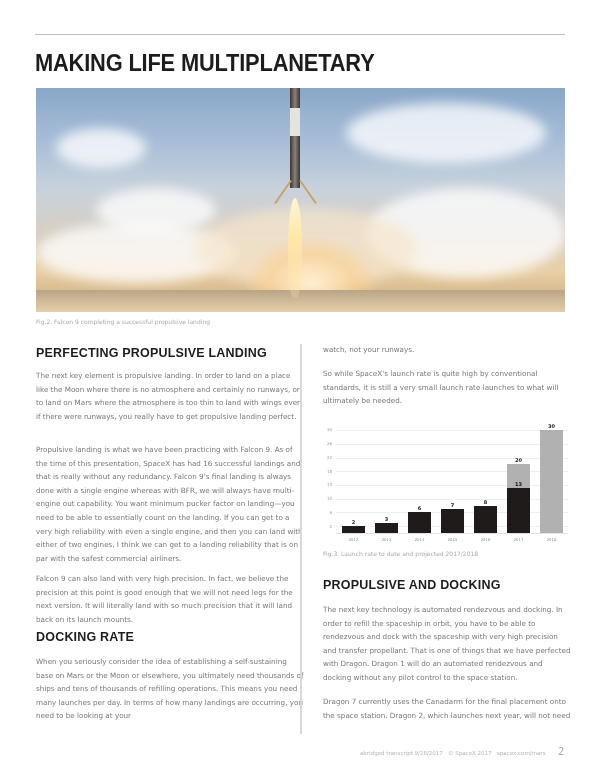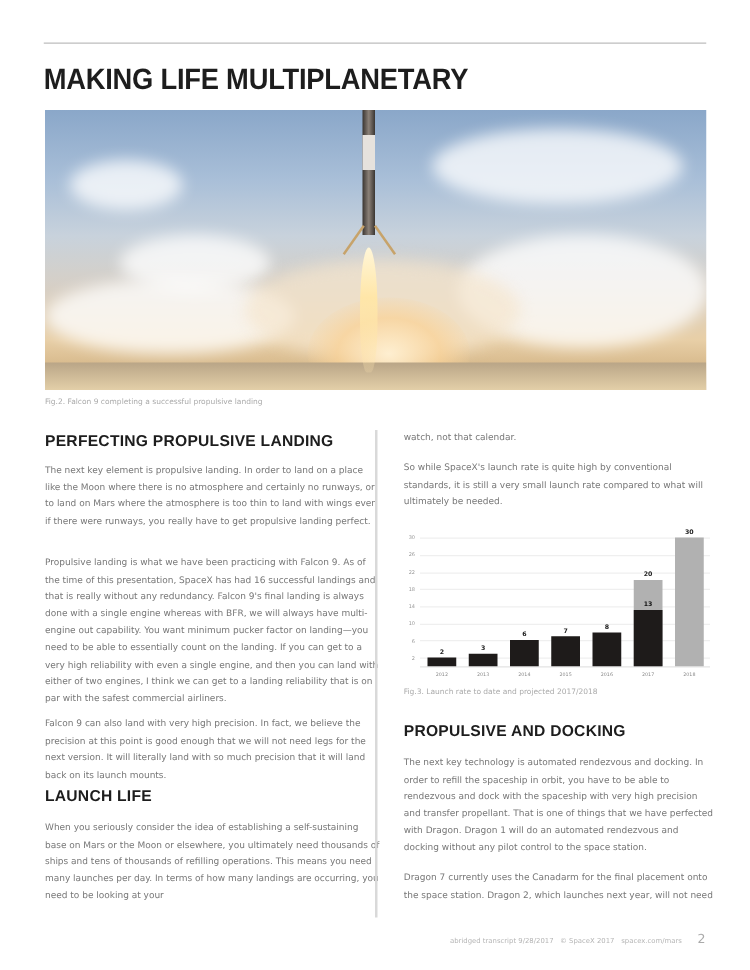--- a/index.html
+++ b/index.html
@@ -64,27 +64,27 @@
   <div class="flame"></div>
 </div>
 
 <div class="caption" style="left:36px;top:318px;">Fig.2. Falcon 9 completing a successful propulsive landing</div>
 
 <h2 class="h2" style="left:36px;top:346px;">PERFECTING PROPULSIVE LANDING</h2>
 <p class="para col-left" style="top:369px;">The next key element is propulsive landing. In order to land on a place like the Moon where there is no atmosphere and certainly no runways, or to land on Mars where the atmosphere is too thin to land with wings even if there were runways, you really have to get propulsive landing perfect.</p>
 <p class="para col-left" style="top:443px;">Propulsive landing is what we have been practicing with Falcon 9. As of the time of this presentation, SpaceX has had 16 successful landings and that is really without any redundancy. Falcon 9's final landing is always done with a single engine whereas with BFR, we will always have multi-engine out capability. You want minimum pucker factor on landing—you need to be able to essentially count on the landing. If you can get to a very high reliability with even a single engine, and then you can land with either of two engines, I think we can get to a landing reliability that is on par with the safest commercial airliners.</p>
 <p class="para col-left" style="top:572px;">Falcon 9 can also land with very high precision. In fact, we believe the precision at this point is good enough that we will not need legs for the next version. It will literally land with so much precision that it will land back on its launch mounts.</p>
 
-<h2 class="h2" style="left:36px;top:630px;">LAUNCH LIFE</h2>
+<h2 class="h2" style="left:36px;top:630px;">DOCKING RATE</h2>
 <p class="para col-left" style="top:655px;">When you seriously consider the idea of establishing a self-sustaining base on Mars or the Moon or elsewhere, you ultimately need thousands of ships and tens of thousands of refilling operations. This means you need many launches per day. In terms of how many landings are occurring, you need to be looking at your</p>
 
 <div class="divider"></div>
 
-<p class="para col-right" style="top:343px;">watch, not that calendar.</p>
-<p class="para col-right" style="top:367px;">So while SpaceX's launch rate is quite high by conventional standards, it is still a very small launch rate compared to what will ultimately be needed.</p>
+<p class="para col-right" style="top:343px;">watch, not your runways.</p>
+<p class="para col-right" style="top:367px;">So while SpaceX's launch rate is quite high by conventional standards, it is still a very small launch rate launches to what will ultimately be needed.</p>
 
 <div class="chart">
 
   <div class="gridline" style="top:10px;"></div>
   <div class="gridline" style="top:23.7px;"></div>
   <div class="gridline" style="top:37.5px;"></div>
   <div class="gridline" style="top:51.2px;"></div>
   <div class="gridline" style="top:65px;"></div>
   <div class="gridline" style="top:78.7px;"></div>
   <div class="gridline" style="top:92.4px;"></div>

